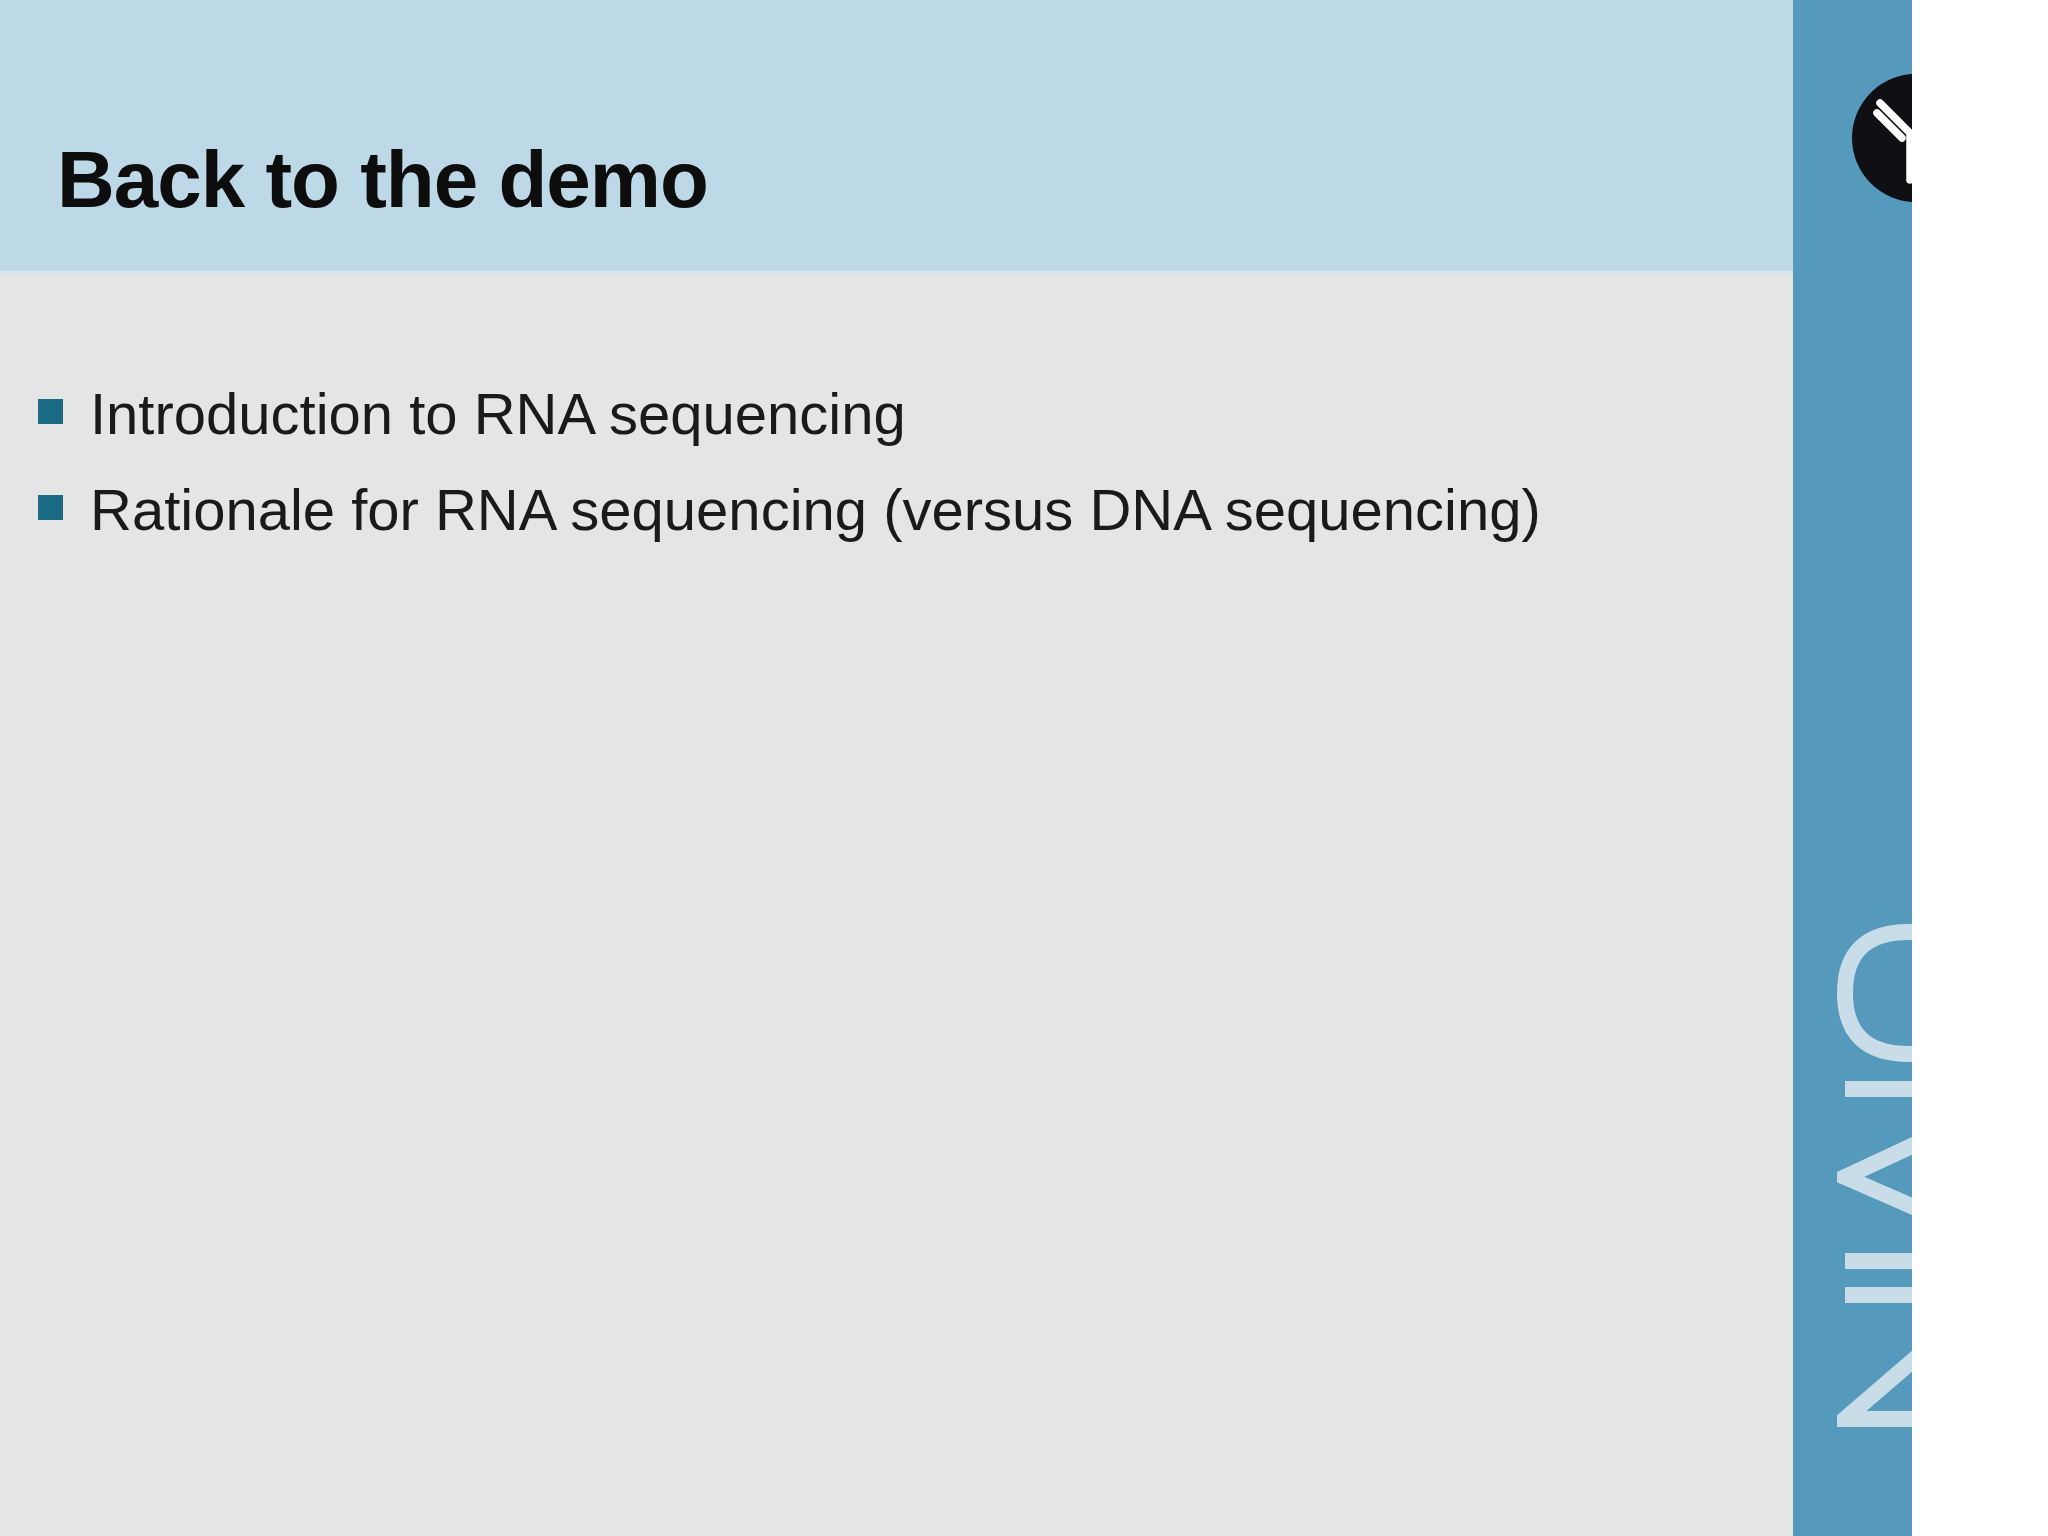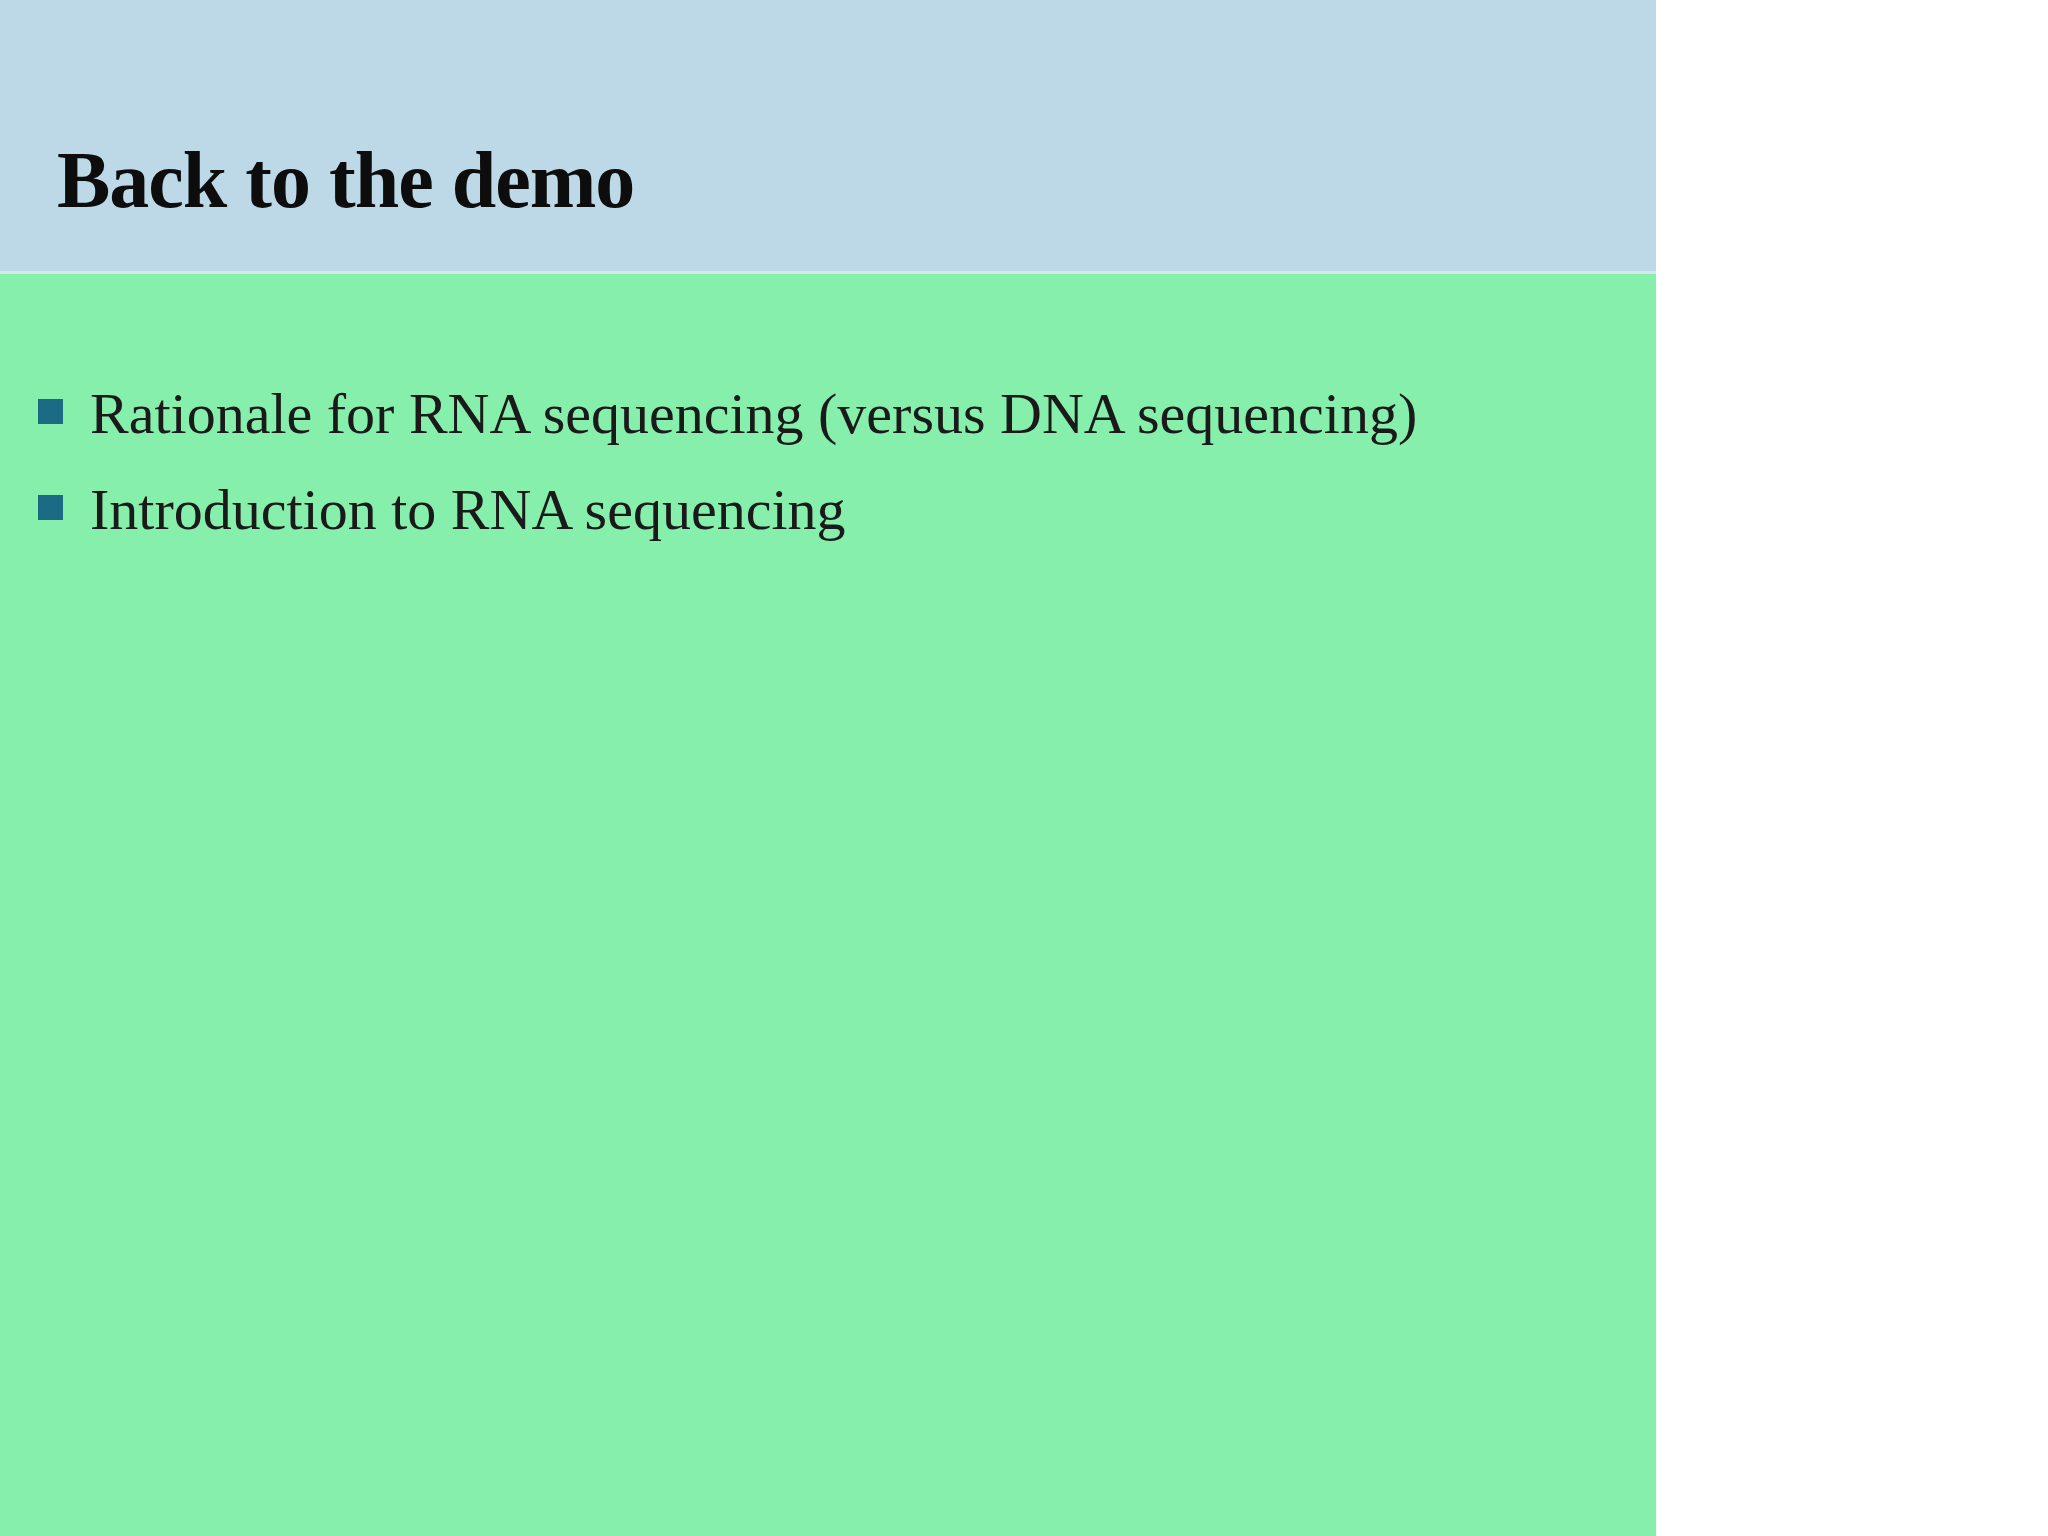--- a/index.html
+++ b/index.html
@@ -3,25 +3,24 @@
 <meta charset="utf-8">
 <style>
   html, body {
     margin: 0;
     padding: 0;
     background: #ffffff;
     font-family: "Liberation Sans", "DejaVu Sans", sans-serif;
   }
   .slide {
     position: relative;
-    width: 1656px;
+    width: 1912px;
     height: 1536px;
-    background: #86efac;
+    background: #e5e5e5;
     overflow: hidden;
-    font-family: Liberation Serif, serif;
   }
   
   .header {
     position: absolute;
     left: 0; top: 0;
     width: 1793px;
     height: 274px;
     background: #bdd9e7;
     border-bottom: 3px solid #d8e6ef;
     box-sizing: border-box;
@@ -92,26 +91,26 @@
 <div class="slide">
 
   <div class="header">
     <div class="title">Back to the demo</div>
   </div>
 
   <div class="bullets">
 
       <div class="bullet-row">
         <span class="bullet-square"></span>
-        <span class="bullet-text" style="color: rgb(26, 26, 26);">Rationale for RNA sequencing (versus DNA sequencing)</span>
+        <span class="bullet-text" style="color: rgb(26, 26, 26);">Introduction to RNA sequencing</span>
       </div>
 
       <div class="bullet-row">
         <span class="bullet-square"></span>
-        <span class="bullet-text" style="color: rgb(26, 26, 26);">Introduction to RNA sequencing</span>
+        <span class="bullet-text" style="color: rgb(26, 26, 26);">Rationale for RNA sequencing (versus DNA sequencing)</span>
       </div>
 
     </div>
 
   <div class="sidebar">
 
     <svg class="logo-badge" viewBox="0 0 128 128" xmlns="http://www.w3.org/2000/svg">
       <circle cx="64" cy="64" r="64" fill="#0f0f14"></circle>
       <g stroke="#ffffff" stroke-width="7.5" stroke-linecap="round" fill="none">
         <path d="M58 60 L58 106"></path>

